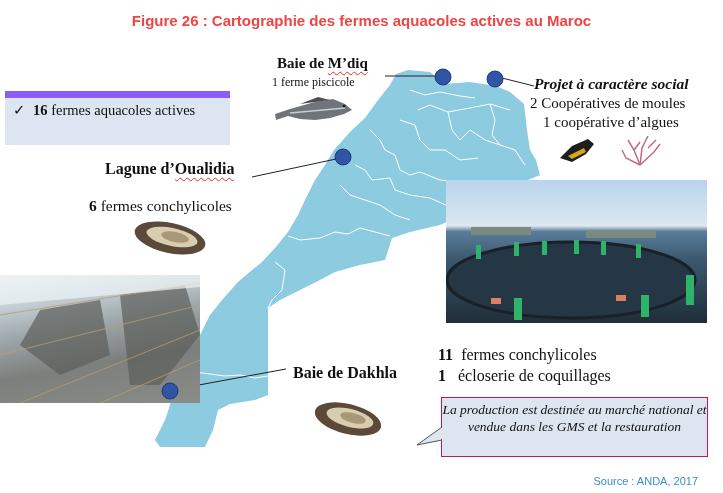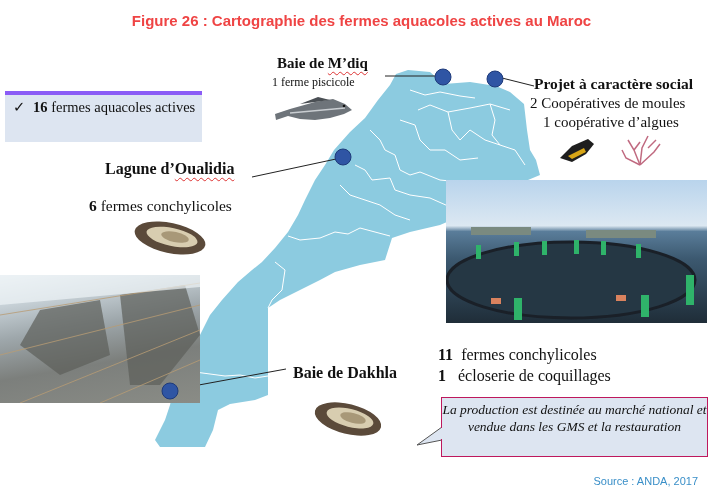--- a/index.html
+++ b/index.html
@@ -1,19 +1,19 @@
 <!DOCTYPE html>
 <html><head>
 <meta charset="utf-8">
 <style>
   html,body{margin:0;padding:0;background:#ffffff;}
   body{width:723px;height:493px;position:relative;overflow:hidden;font-family:"Liberation Serif",serif;color:#111;}
   .abs{position:absolute;}
   .title{left:0;top:12px;width:723px;text-align:center;font-family:"Liberation Sans",sans-serif;font-weight:bold;font-size:15px;color:#ef4444;}
-  .summary{left:5px;top:91px;width:197px;height:47px;background:#dde5f1;border-top:4px solid #8b5cf6;}
+  .summary{left:5px;top:91px;width:225px;height:47px;background:#dde5f1;border-top:7px solid #8b5cf6;}
   .summary .row{position:absolute;left:8px;font-size:14.5px;white-space:nowrap;}
   .summary .check{display:inline-block;width:20px;}
   .summary b{font-weight:bold;}
   .lbl-bold{font-weight:bold;font-size:15px;white-space:nowrap;}
   .lbl{font-size:15px;white-space:nowrap;}
   .squiggle{text-decoration:underline wavy #d33;text-decoration-thickness:1px;text-underline-offset:3px;}
   .photo{overflow:hidden;}
   .callout{left:441px;top:397px;width:267px;height:60px;background:#dde5f1;border:1px solid #be185d;box-sizing:border-box;font-style:italic;font-size:13.5px;text-align:center;line-height:17px;padding-top:3px;}
   .source{right:25px;top:475px;font-family:"Liberation Sans",sans-serif;font-size:11px;color:#3a8fc8;}
   svg{position:absolute;left:0;top:0;}
@@ -64,21 +64,21 @@
 
 <div class="abs lbl-bold" style="left:277px;top:55px;"><span>Baie de </span><span class="squiggle">M’diq</span></div>
 <div class="abs lbl" style="left:272px;top:75px;font-size:12px;">1 ferme piscicole</div>
 <svg width="723" height="493" style="pointer-events:none">
   <path d="M275,114 L290,109 L315,102 L333,99 L345,104 L352,110 L344,114 L330,118 L315,120 L300,119 L288,116 L276,120 Z" fill="#6e747a"></path>
   <path d="M300,104 L318,97 L330,100" fill="#4a4f54"></path>
   <path d="M290,113 L345,108" stroke="#c9cdd1" stroke-width="1.5" fill="none"></path>
   <circle cx="344" cy="106" r="1.3" fill="#111"></circle>
 </svg>
 
-<div class="abs lbl-bold" style="left:534px;top:75px;font-size:15.5px;">Projet à caractère social</div>
+<div class="abs lbl-bold" style="left:534px;top:75px;font-size:15.5px;font-style:italic;">Projet à caractère social</div>
 <div class="abs lbl" style="left:530px;top:95px;">2 Coopératives de moules</div>
 <div class="abs lbl" style="left:543px;top:114px;">1 coopérative d’algues</div>
 <svg width="723" height="493" style="pointer-events:none">
   <path d="M560,158 L572,146 L588,139 L594,144 L586,154 L572,162 Z" fill="#1e1e1e"></path>
   <path d="M568,156 L584,148 L586,152 L572,159 Z" fill="#d7a516"></path>
 </svg>
 <svg width="723" height="493" style="pointer-events:none">
   <g fill="none" stroke="#c06a80" stroke-width="1.5">
     <path d="M640,165 L634,150 L628,140"></path>
       <path d="M640,165 L642,148 L648,136"></path>

